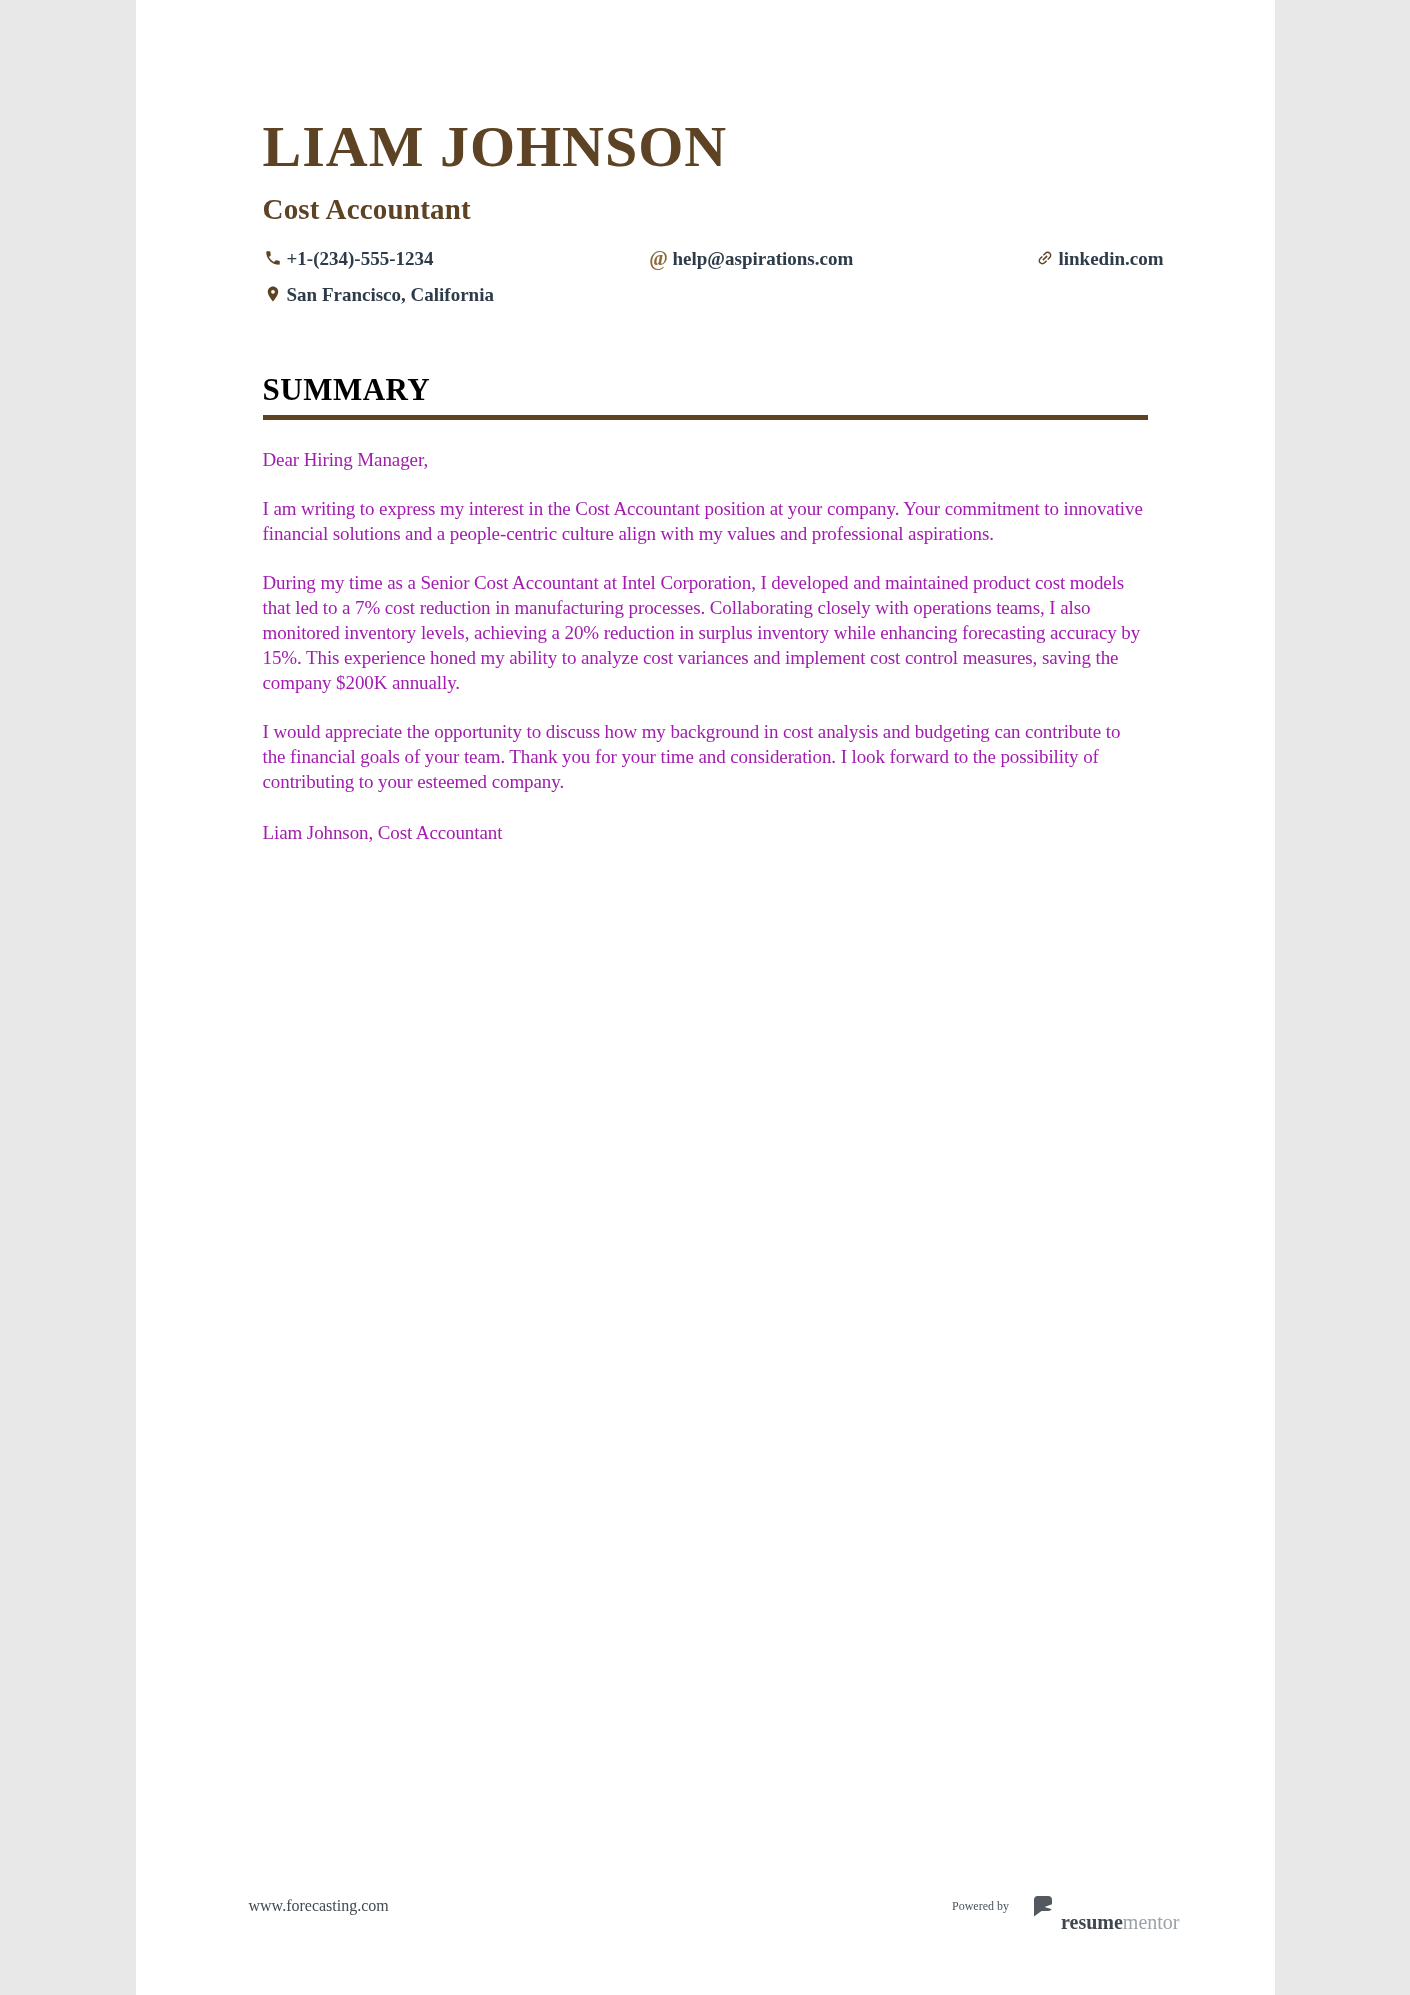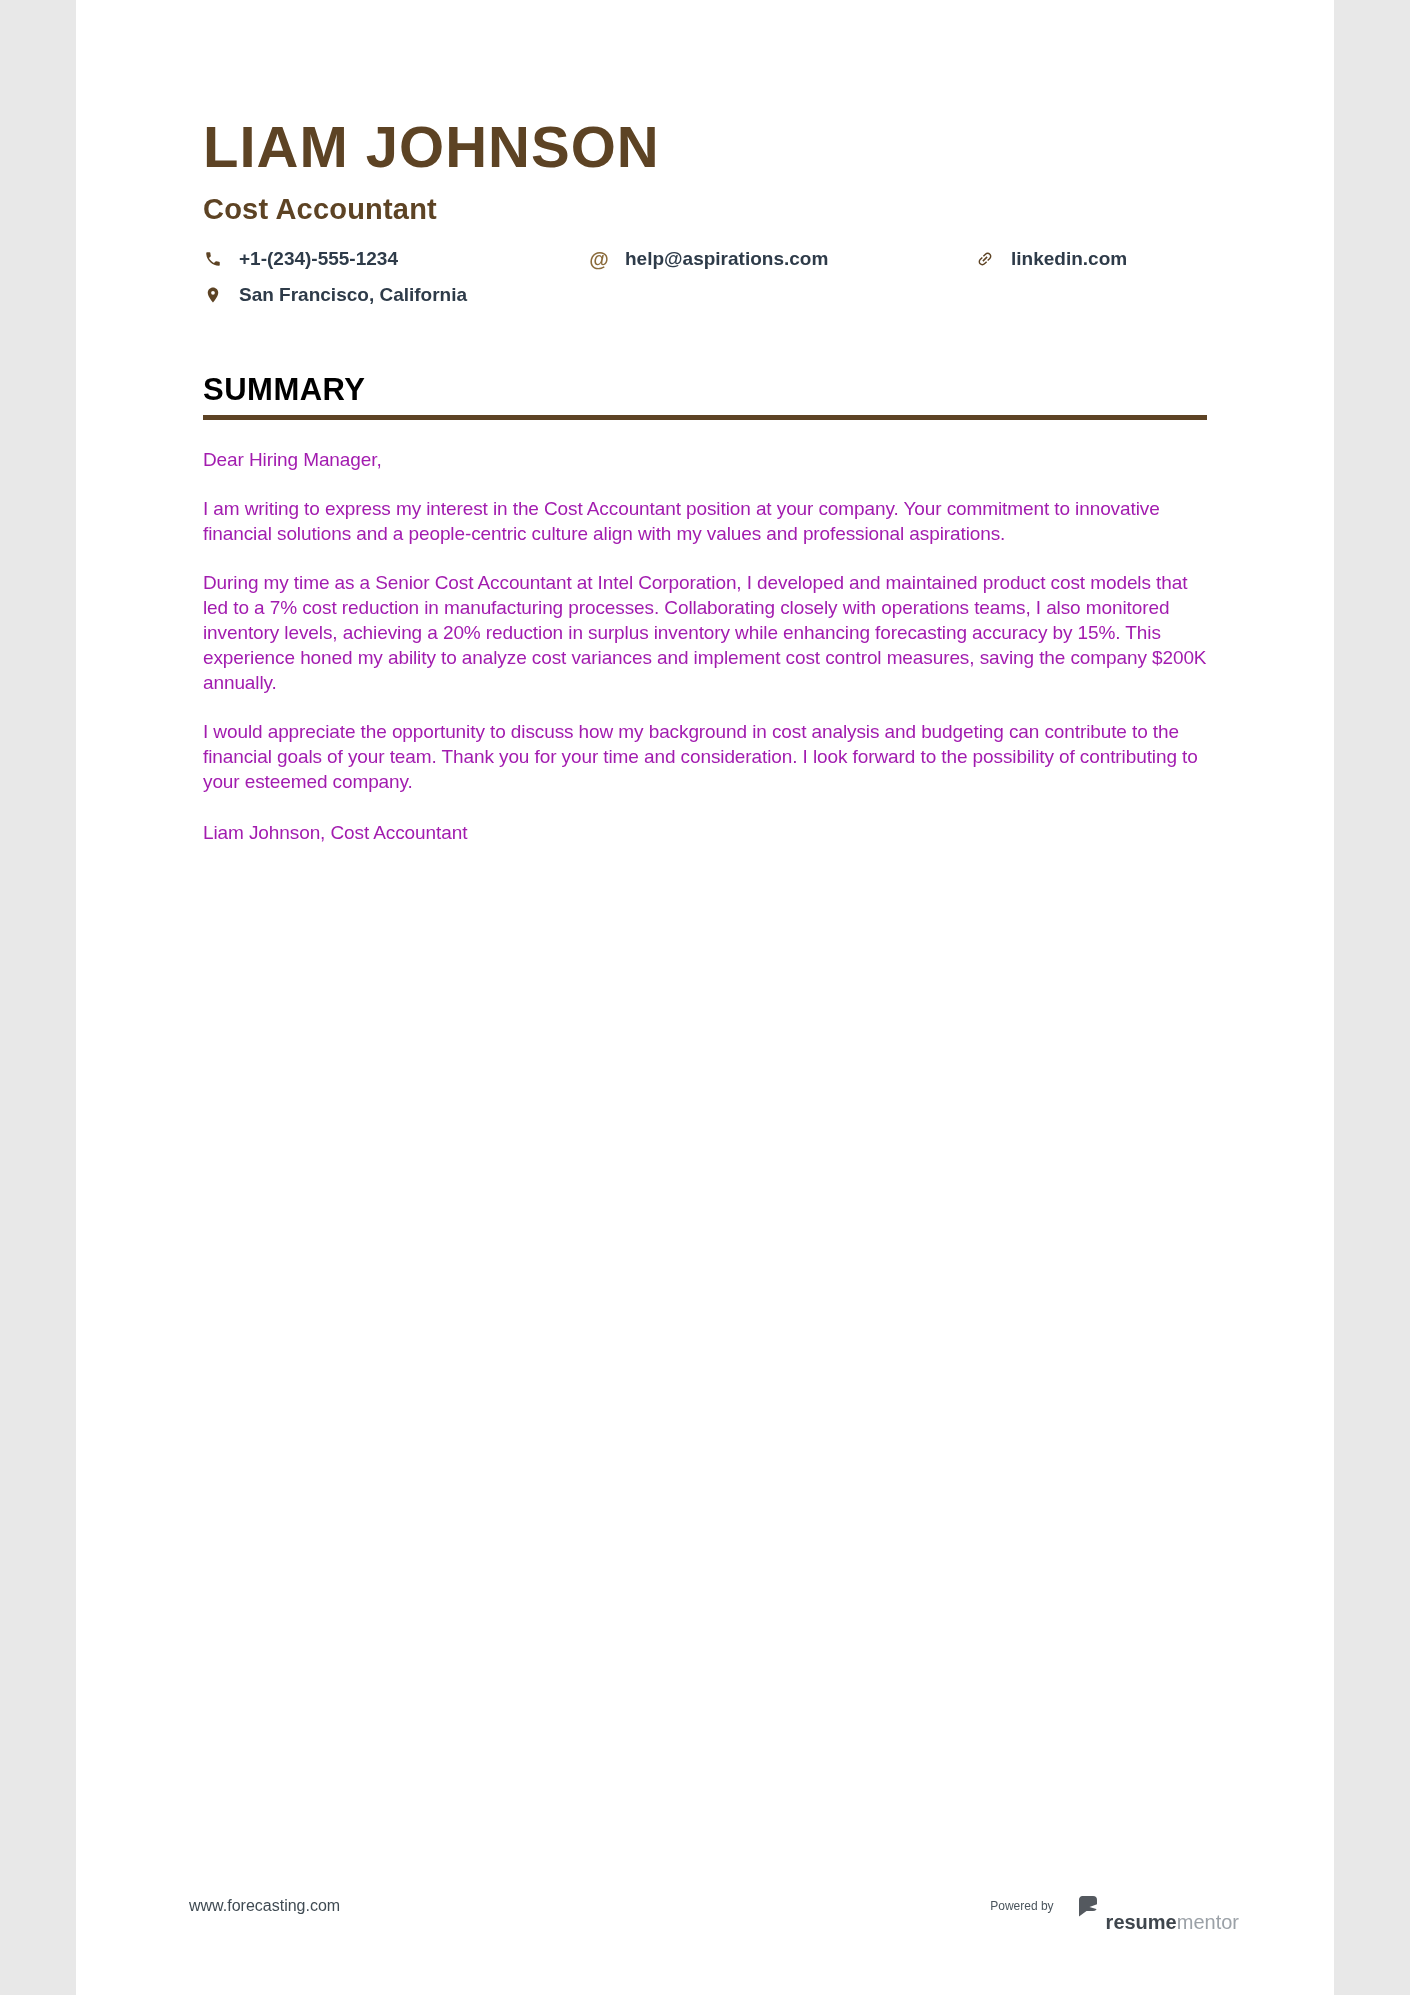--- a/index.html
+++ b/index.html
@@ -1,23 +1,23 @@
 <!DOCTYPE html>
 <html><head>
 <meta charset="utf-8">
 <style>
   * { margin: 0; padding: 0; box-sizing: border-box; }
   html, body { background: #e8e8e8; }
   .page {
     position: relative;
-    width: 1258px;
+    width: 1139px;
     height: 1995px;
     margin: 0 auto;
     background: #ffffff;
-    font-family: Liberation Sans, sans-serif;
+    font-family: Liberation Serif, serif;
     overflow: hidden;
   }
   .content {
     position: absolute;
     left: 127px;
     right: 127px;
     top: 118px;
   }
   
   .name {
@@ -35,22 +35,21 @@
     letter-spacing: 0.2px;
   }
   .contact-grid {
     margin-top: 22px;
     display: grid;
     grid-template-columns: 386px 386px 1fr;
     row-gap: 14px;
   }
   .contact-item {
     display: flex;
-    align-items: center;
-    gap: 16px;
+    gap: 4px;
     font-size: 19px;
     font-weight: 700;
     color: #2e3b49;
   }
   .contact-item .cicon {
     width: 20px;
     height: 20px;
     display: inline-flex;
     align-items: center;
     justify-content: center;

